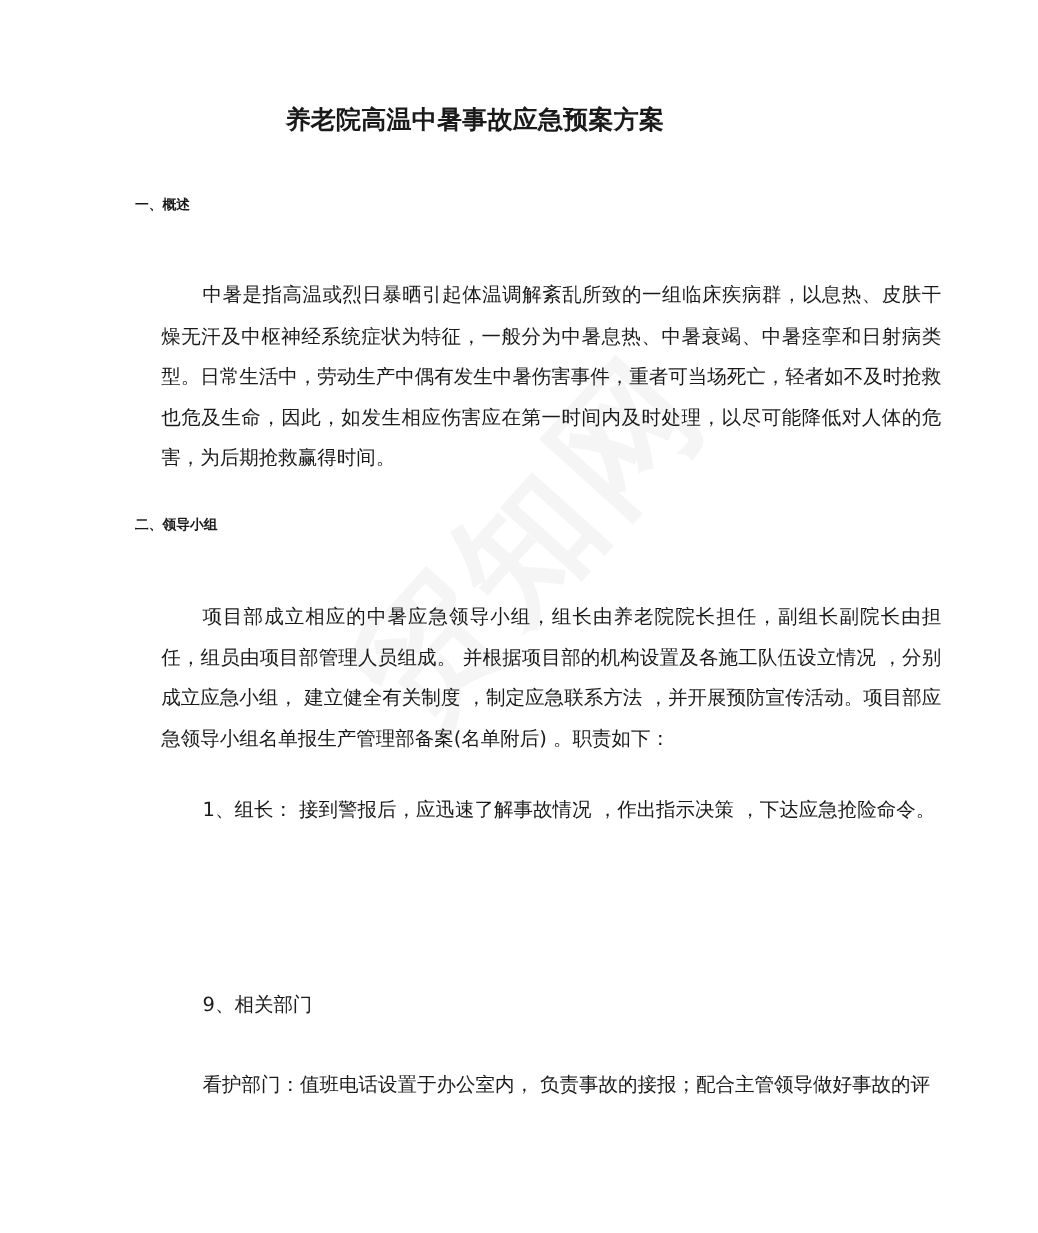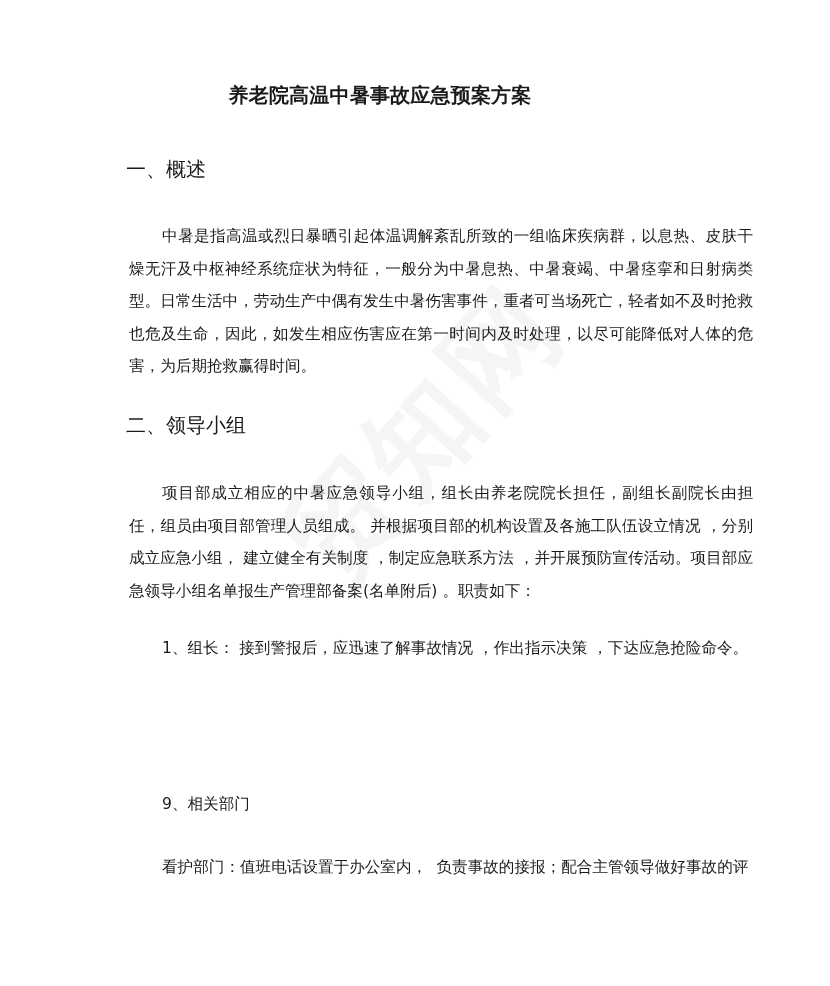--- a/index.html
+++ b/index.html
@@ -13,21 +13,21 @@
     position: absolute; left: 250px; top: 360px;
     font-size: 110px; font-weight: bold; color: #000;
     opacity: 0.035; transform: rotate(-48deg); letter-spacing: 6px;
     white-space: nowrap; pointer-events: none;
   }
   .title {
     position: absolute; top: 82px; left: 0; width: 760px; text-align: center;
     font-size: 20px; font-weight: bold; letter-spacing: 0.2px;
   }
   .heading {
-    position: absolute; left: 126px; font-size: 20px; font-weight: normal;
+    position: absolute; left: 108px; font-size: 11px; font-weight: bold;
   }
   .para {
     position: absolute; left: 105px; width: 624px;
     font-size: 15.6px; line-height: 32.5px; text-align: justify;
     text-align-last: left;
   }
   .indent { text-indent: 33px; margin-left: 24px; }
 </style>
 </head>
 <body>
@@ -44,15 +44,15 @@
 
   <div class="heading" style="top:412px">二、领导小组</div>
 
   <div class="para indent" style="top:477px">项目部成立相应的中暑应急领导小组，组长由养老院院长担任，副组长副院长由担任，组员由项目部管理人员组成。 并根据项目部的机构设置及各施工队伍设立情况 ，分别成立应急小组， 建立健全有关制度 ，制定应急联系方法 ，并开展预防宣传活动。项目部应急领导小组名单报生产管理部备案(名单附后) 。职责如下：</div>
 
   <div class="para indent" style="top:632px">1、组长： 接到警报后，应迅速了解事故情况 ，作出指示决策 ，下达应急抢险命令。</div>
 
 
   <div class="para indent" style="top:788px">9、相关部门</div>
 
-  <div class="para indent" style="top:852px; height:34px; overflow:hidden;font-family:Liberation Mono, monospace;">看护部门：值班电话设置于办公室内， 负责事故的接报；配合主管领导做好事故的评</div>
+  <div class="para indent" style="top:852px; height:34px; overflow:hidden;">看护部门：值班电话设置于办公室内， 负责事故的接报；配合主管领导做好事故的评</div>
 
 </div>
 
 </body></html>

